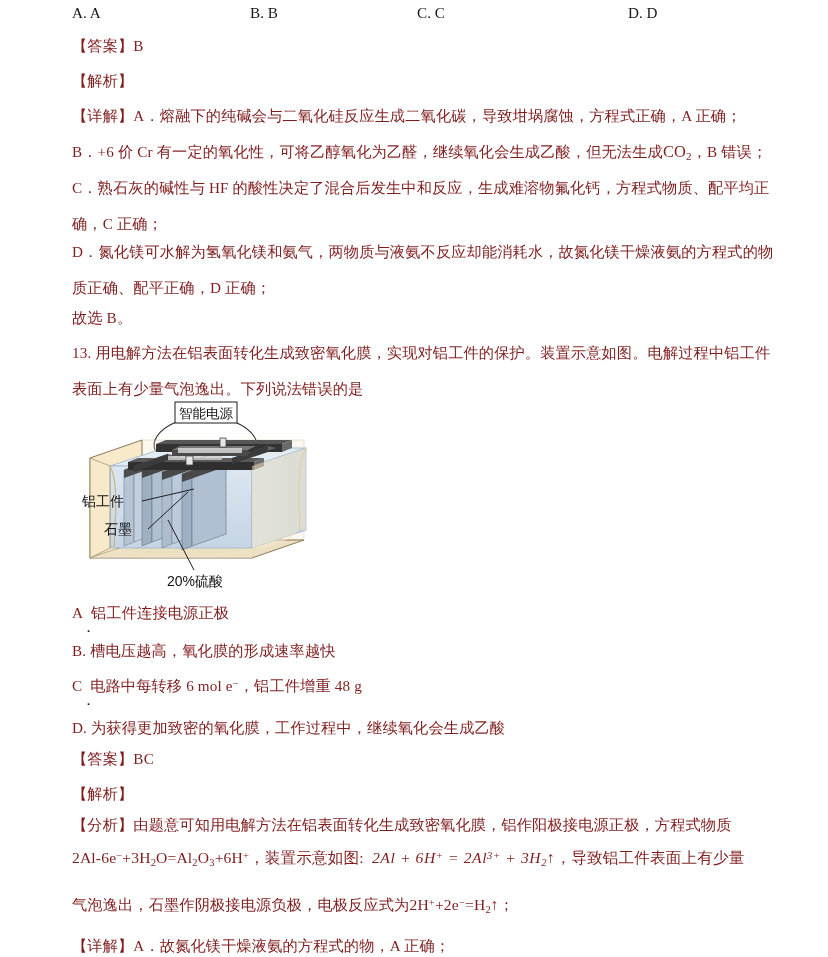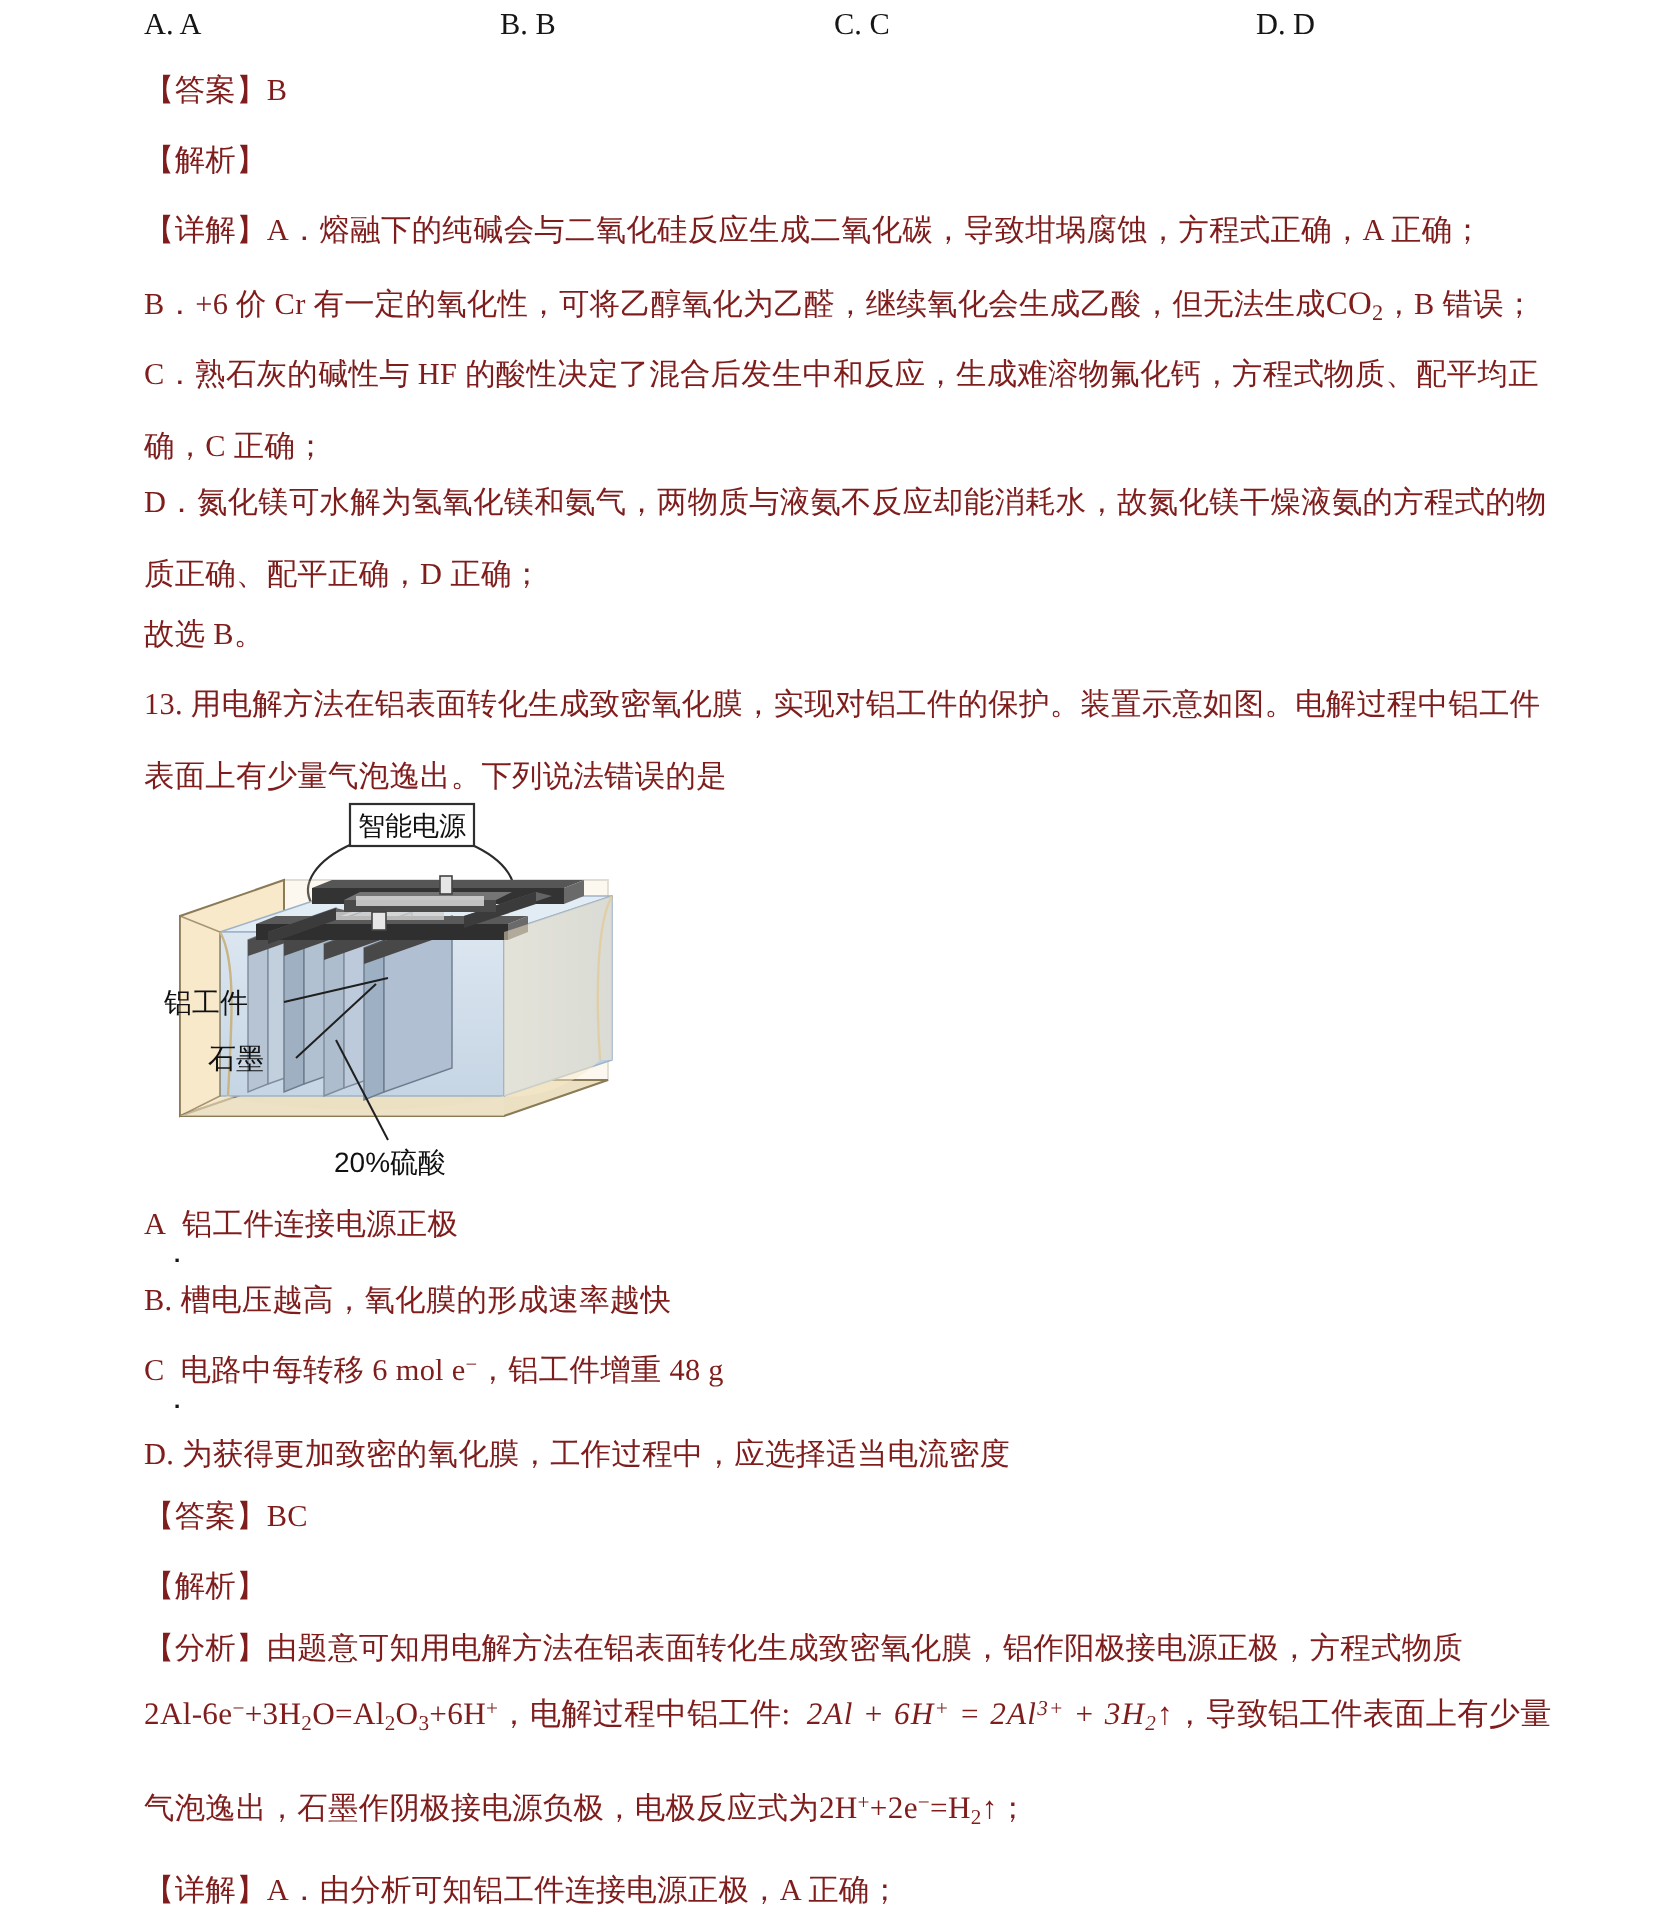--- a/index.html
+++ b/index.html
@@ -242,31 +242,31 @@
     <div class="row line" style="top:643px">
       <span>B.</span>&nbsp;<span>槽电压越高，氧化膜的形成速率越快</span>
     </div>
 
     <div class="row line" style="top:678px">
       <span>C</span>&nbsp;&nbsp;<span>电路中每转移 6 mol  e</span><sup>−</sup><span>，铝工件增重 48 g</span>
     </div>
     <span class="stray-dot" style="left:9px; top:693px">．</span>
 
     <div class="row line" style="top:720px">
-      <span>D.</span>&nbsp;<span>为获得更加致密的氧化膜，工作过程中，应选择适当电流密度</span>
+      <span>D.</span>&nbsp;<span>为获得更加致密的氧化膜，工作过程中，继续氧化会生成乙酸</span>
     </div>
 
     <div class="row line" style="top:751px">【答案】BC</div>
     <div class="row line" style="top:786px">【解析】</div>
     <div class="row line" style="top:817px">【分析】由题意可知用电解方法在铝表面转化生成致密氧化膜，铝作阳极接电源正极，方程式物质</div>
 
     <div class="row line" style="top:850px; font-size:15.6px">
-      <span>2Al-6e</span><sup>−</sup><span>+3H</span><sub>2</sub><span>O=Al</span><sub>2</sub><span>O</span><sub>3</sub><span>+6H</span><sup>+</sup><span>，电解过程中铝工件:</span>&nbsp;&nbsp;<span class="mathit spaced"><span>2Al</span><span> + 6H</span><sup>+</sup><span> = 2Al</span><sup>3+</sup><span> + 3H</span><sub>2</sub><span style="font-style:normal">↑</span></span><span>，导致铝工件表面上有少量</span>
+      <span>2Al-6e</span><sup>−</sup><span>+3H</span><sub>2</sub><span>O=Al</span><sub>2</sub><span>O</span><sub>3</sub><span>+6H</span><sup>+</sup><span>，装置示意如图:</span>&nbsp;&nbsp;<span class="mathit spaced"><span>2Al</span><span> + 6H</span><sup>+</sup><span> = 2Al</span><sup>3+</sup><span> + 3H</span><sub>2</sub><span style="font-style:normal">↑</span></span><span>，导致铝工件表面上有少量</span>
     </div>
 
     <div class="row line" style="top:897px">
       <span>气泡逸出，石墨作阴极接电源负极，电极反应式为</span><span style="font-size:15.6px"><span>2H</span><sup>+</sup><span>+2e</span><sup>−</sup><span>=H</span><sub>2</sub><span>↑</span></span><span>；</span>
     </div>
 
-    <div class="row line" style="top:938px">【详解】A．由分析可知铝工件连接电源正极，A 正确；</div>
+    <div class="row line" style="top:938px">【详解】A．故氮化镁干燥液氨的方程式的物，A 正确；</div>
 
   </div>
 </div>
 
 </body></html>

